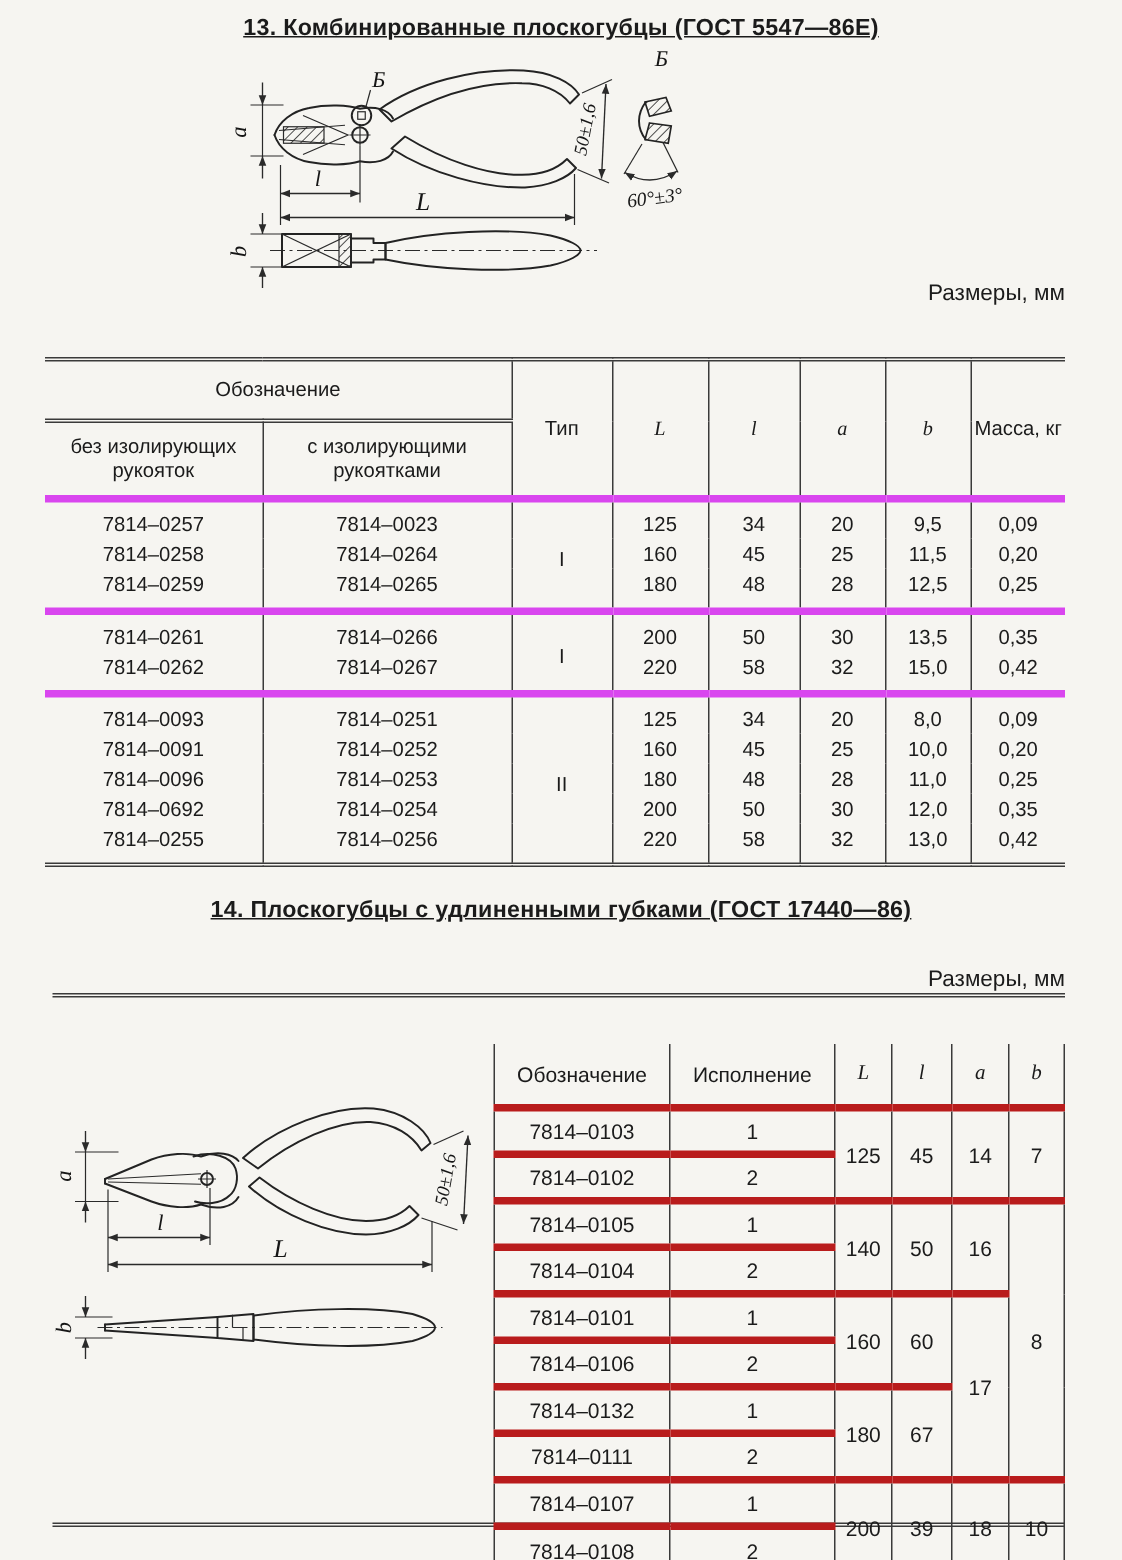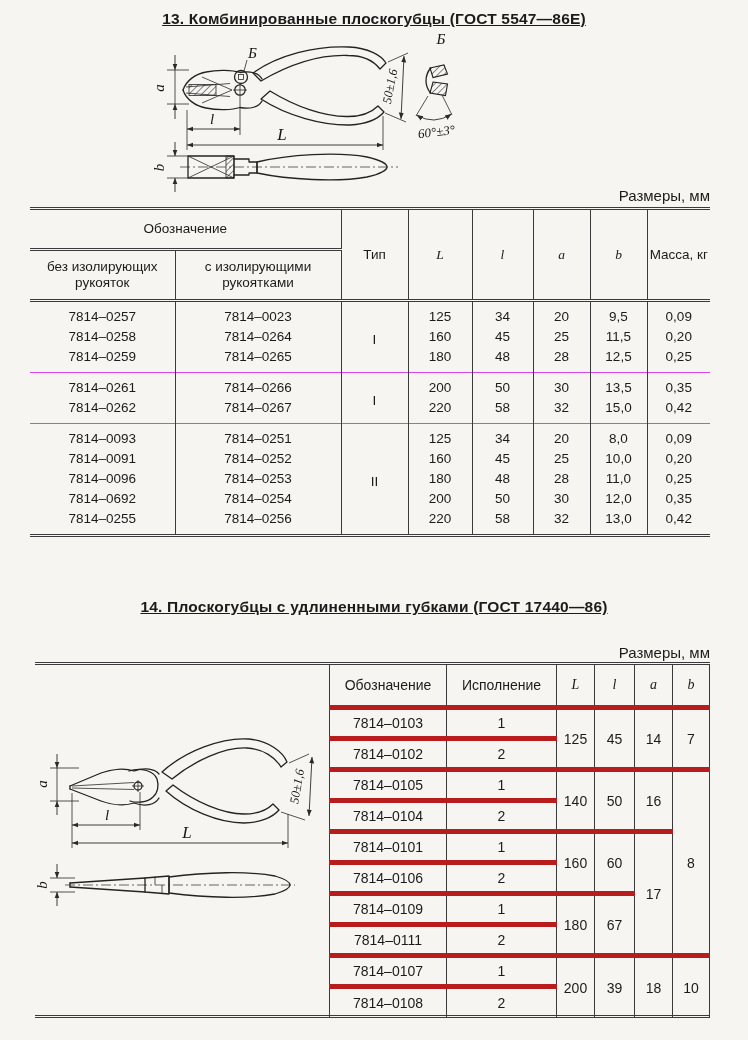--- a/index.html
+++ b/index.html
@@ -15,33 +15,33 @@
   svg{position:absolute;}
   .d1{left:140px;top:28px;}
   .d2{left:2px;top:52px;}
   svg text{fill:#161616;}
   .dimtxt{font-family:"Liberation Serif",serif;font-style:italic;}
   .oln{fill:none;stroke:#232323;stroke-width:1.3;stroke-linecap:round;stroke-linejoin:round;}
   .thin{fill:none;stroke:#2a2a2a;stroke-width:.8;}
   .dim{fill:none;stroke:#2a2a2a;stroke-width:.9;}
   .cl{fill:none;stroke:#2a2a2a;stroke-width:.7;stroke-dasharray:10 3 2 3;}
 
-  .tbl{border-collapse:collapse;table-layout:fixed;}
+  .tbl{border-collapse:collapse;table-layout:fixed;margin-top:31px;}
   .tbl th,.tbl td{border-left:1px solid #3a3a3a;border-right:1px solid #3a3a3a;
         text-align:center;vertical-align:middle;padding:0;font-weight:normal;}
   .t1wrap{position:absolute;left:30px;top:207px;}
   .tbl1{width:680px;border-top:3px double #3a3a3a;border-bottom:3px double #3a3a3a;}
   .tbl1 tr>*:first-child{border-left:0;}
   .tbl1 tr>*:last-child{border-right:0;}
   .tbl1 thead th{font-size:13.5px;line-height:16px;}
   .tbl1 .hrow1 th{height:38px;border-bottom:3px double #3a3a3a;}
   .tbl1 .th-desig{border-bottom:1px solid #3a3a3a;}
   .tbl1 .hrow2 th{height:48px;border-bottom:3px double #3a3a3a;padding:0 6px;}
   .tbl1 tbody td{height:20px;font-size:13.5px;}
-  .tbl1 tr.gs td{border-top:1px solid #d946ef;padding-top:4px;}
+  .tbl1 tr.gs td{border-top:5px solid #d946ef;padding-top:4px;}
   .tbl1 tr.ge td{padding-bottom:6px;}
   .ital{font-family:"Liberation Serif",serif;font-style:italic;font-size:15px;}
 
   .box2{position:absolute;left:35px;top:662px;width:675px;height:356px;
         border-top:3px double #3a3a3a;border-bottom:3px double #3a3a3a;box-sizing:border-box;}
   .tbl2{position:absolute;right:0;top:0;width:380px;height:100%;}
   .tbl2 thead th{height:40px;border-bottom:3px double #3a3a3a;font-size:14px;}
   .tbl2 tbody tr{height:31px;}
   .tbl2 tbody td{border-top:5px solid #b91c1c;font-size:14px;}
 </style>
@@ -386,21 +386,21 @@
           <td>1</td>
           <td rowspan="2">160</td>
           <td rowspan="2">60</td>
           <td rowspan="4">17</td>
         </tr>
         <tr>
           <td>7814–0106</td>
           <td>2</td>
         </tr>
         <tr>
-          <td>7814–0109</td>
+          <td>7814–0132</td>
           <td>1</td>
           <td rowspan="2">180</td>
           <td rowspan="2">67</td>
         </tr>
         <tr>
           <td>7814–0111</td>
           <td>2</td>
         </tr>
         <tr>
           <td>7814–0107</td>

